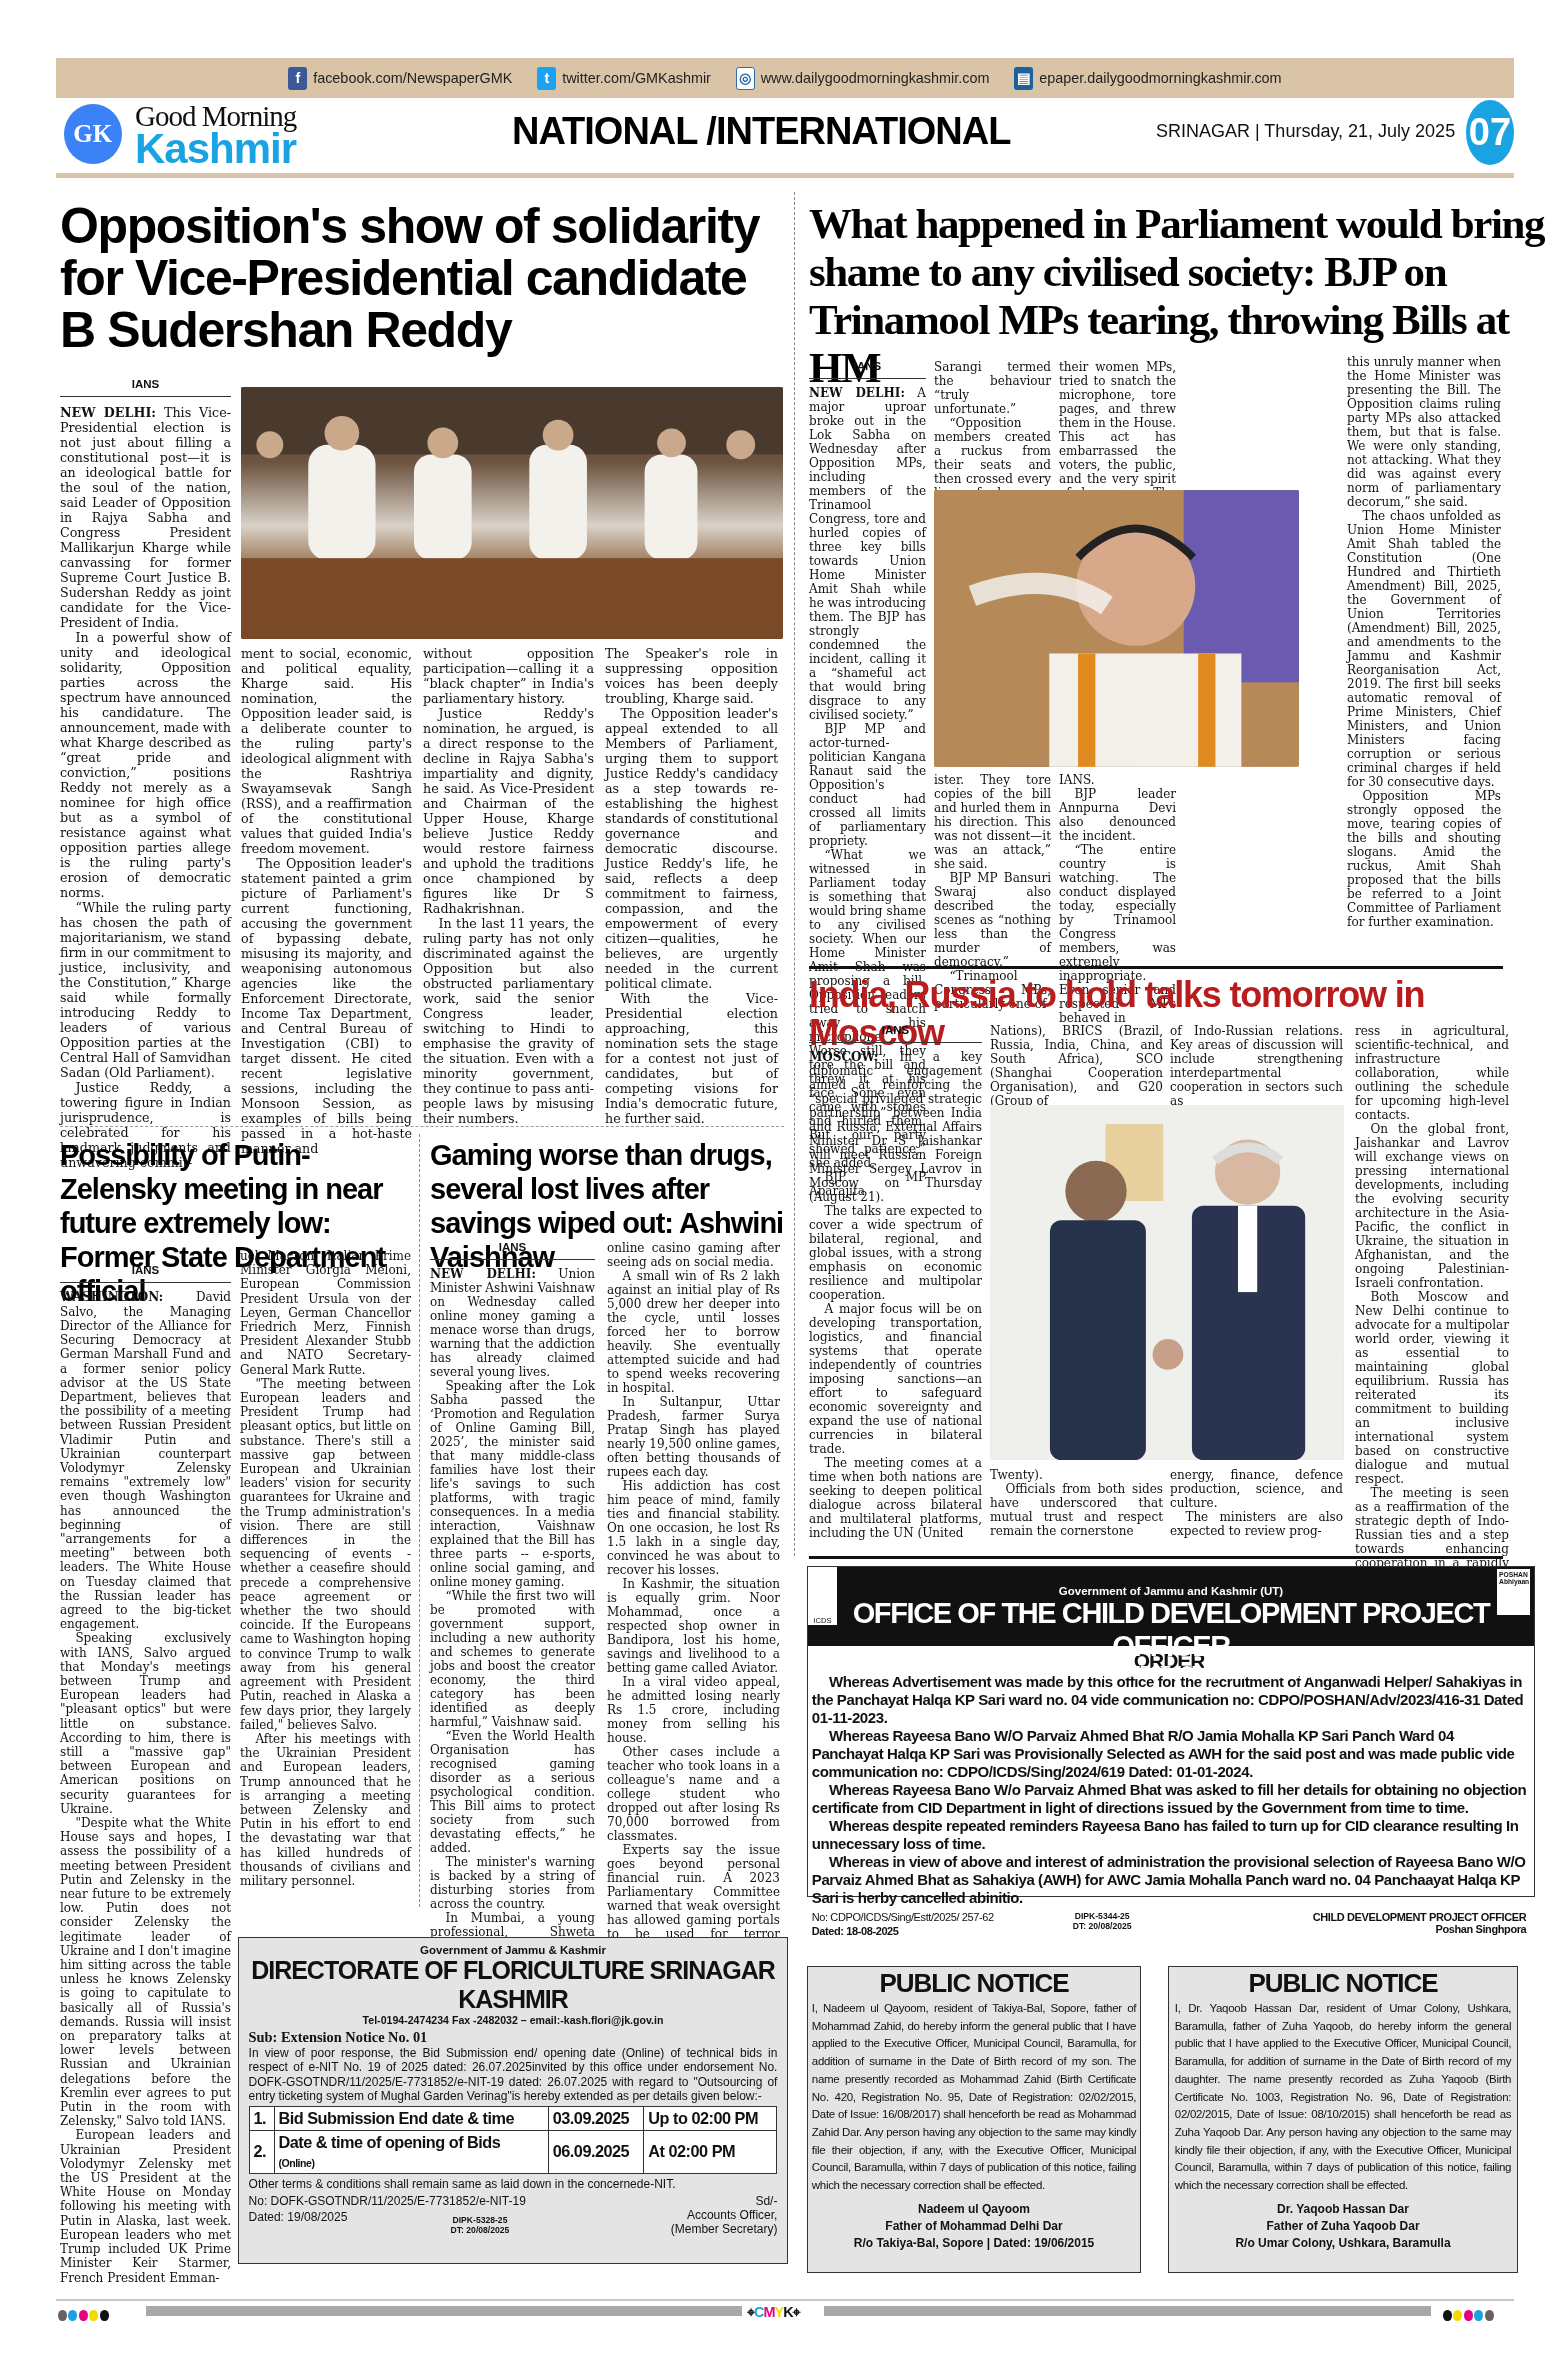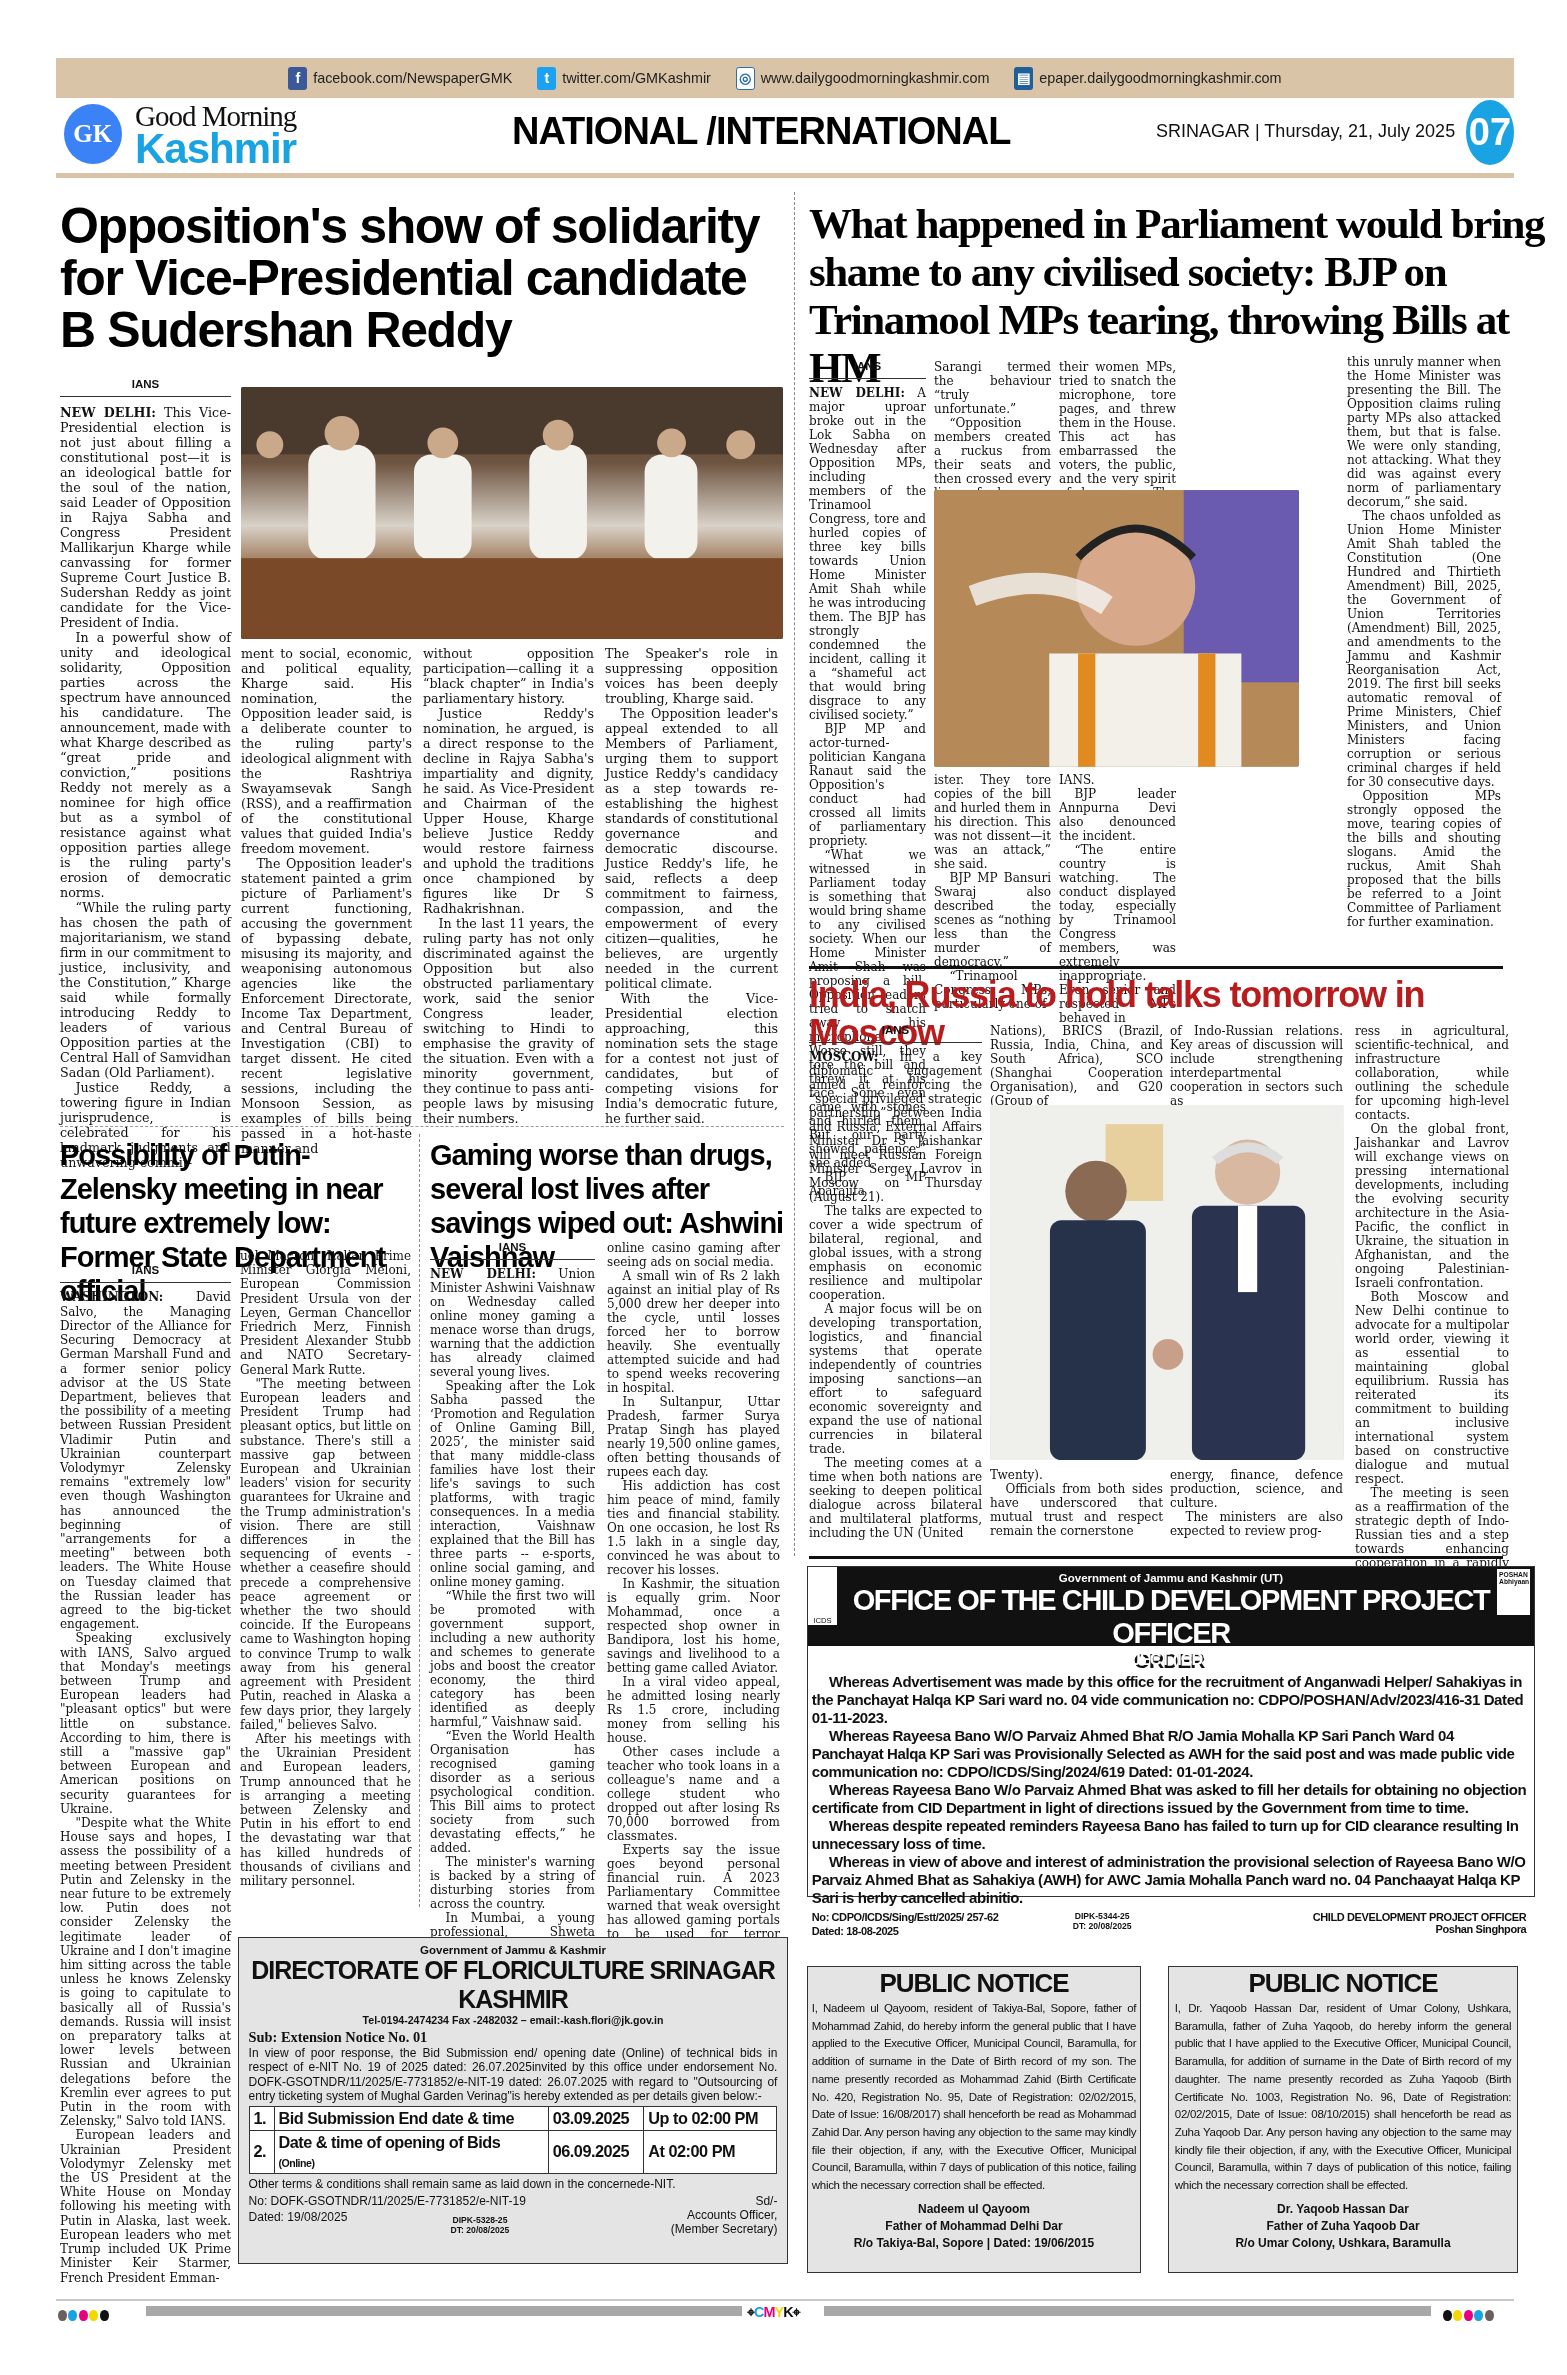--- a/index.html
+++ b/index.html
@@ -317,36 +317,36 @@
     <div class="ad-sans" style="position:absolute;left:0;top:0;font-size:12px">No: DOFK-GSOTNDR/11/2025/E-7731852/e-NIT-19</div>
     <div class="ad-sans" style="position:absolute;left:0;top:15.4px;font-size:12px">Dated: 19/08/2025</div>
     <div class="ad-sans" style="position:absolute;left:202px;top:21px;font-size:8.6px;font-weight:bold;text-align:center"><span>DIPK-5328-25</span><br><span>DT: 20/08/2025</span></div>
     <div class="ad-sans" style="position:absolute;right:0;top:0;font-size:12px;text-align:right"><span>Sd/-</span><br><span>Accounts Officer,</span><br><span>(Member Secretary)</span></div>
   </div>
 </div>
 
 <div class="abs" style="left:807px;top:1566px;width:728px;height:331px;border:1.9px solid #333;background:#fff">
   <div style="background:#111;color:#fff;height:79px;position:relative">
     <div style="position:absolute;left:0;top:0;width:29px;height:58px;background:#fff;color:#111;font-size:7.7px;display:flex;align-items:flex-end;justify-content:center;font-family:'Liberation Sans',sans-serif">ICDS</div>
-    <div class="ad-sans" style="text-align:center;font-size:11.5px;font-weight:bold;padding-top:5px">Government of Jammu and Kashmir (UT)</div>
+    <div class="ad-sans" style="text-align:center;font-size:11.5px;font-weight:bold;padding-top:18px">Government of Jammu and Kashmir (UT)</div>
     <div class="ad-cond" style="text-align:center;font-size:29px;line-height:33px;letter-spacing:-1.4px">OFFICE OF THE CHILD DEVELOPMENT PROJECT OFFICER</div>
     <div class="ad-cond" style="text-align:center;font-size:16.3px">POSHAN PROJECT (ICDS) SINGHPORA</div>
     <div style="position:absolute;right:3.8px;top:1.9px;width:33px;height:46px;background:#fff;color:#111;font-size:6.7px;font-family:'Liberation Sans',sans-serif;font-weight:bold;padding:1.9px">POSHAN Abhiyaan</div>
   </div>
   <div style="padding:1.9px 7.7px 0 3.8px">
     <div class="ad-cond" style="text-align:center;font-size:21px;line-height:25px">ORDER</div>
     <div class="ad-sans" style="font-size:15px;line-height:18px;font-weight:bold;letter-spacing:-0.4px">
       <p style="text-indent:17.3px">Whereas Advertisement was made by this office for the recruitment of Anganwadi Helper/ Sahakiyas in the Panchayat Halqa KP Sari ward no. 04 vide communication no: CDPO/POSHAN/Adv/2023/416-31 Dated 01-11-2023.</p>
       <p style="text-indent:17.3px">Whereas Rayeesa Bano W/O Parvaiz Ahmed Bhat R/O Jamia Mohalla KP Sari Panch Ward 04 Panchayat Halqa KP Sari was Provisionally Selected as AWH for the said post and was made public vide communication no: CDPO/ICDS/Sing/2024/619 Dated: 01-01-2024.</p>
       <p style="text-indent:17.3px">Whereas Rayeesa Bano W/o Parvaiz Ahmed Bhat was asked to fill her details for obtaining no objection certificate from CID Department in light of directions issued by the Government from time to time.</p>
       <p style="text-indent:17.3px">Whereas despite repeated reminders Rayeesa Bano has failed to turn up for CID clearance resulting In unnecessary loss of time.</p>
       <p style="text-indent:17.3px">Whereas in view of above and interest of administration the provisional selection of Rayeesa Bano W/O Parvaiz Ahmed Bhat as Sahakiya (AWH) for AWC Jamia Mohalla Panch ward no. 04 Panchaayat Halqa KP Sari is herby cancelled abinitio.</p>
     </div>
     <div style="position:relative;height:33px;margin-top:3.8px">
-      <div class="ad-sans" style="position:absolute;left:0;top:0;font-size:11px;font-weight:bold;letter-spacing:-0.4px">No: CDPO/ICDS/Sing/Estt/2025/ 257-62</div>
+      <div class="ad-sans" style="position:absolute;left:0;top:0;font-size:11px;font-weight:normal;letter-spacing:-0.4px">No: CDPO/ICDS/Sing/Estt/2025/ 257-62</div>
       <div class="ad-sans" style="position:absolute;left:0;top:14.4px;font-size:11px;font-weight:bold;letter-spacing:-0.4px">Dated: 18-08-2025</div>
       <div class="ad-sans" style="position:absolute;left:261px;top:0;font-size:8.6px;font-weight:bold;text-align:center"><span>DIPK-5344-25</span><br><span>DT: 20/08/2025</span></div>
       <div class="ad-sans" style="position:absolute;right:0;top:0;font-size:11px;font-weight:bold;text-align:right;letter-spacing:-0.4px"><span>CHILD DEVELOPMENT PROJECT OFFICER</span><br><span>Poshan Singhpora</span></div>
     </div>
   </div>
 </div>
 
 <div class="abs ad-box" style="left:807px;top:1966px;width:334px;height:307px;padding:0 0 0 0">
   <div class="ad-cond" style="text-align:center;font-size:26px;line-height:33px;letter-spacing:-1px">PUBLIC NOTICE</div>
   <div class="ad-sans" style="font-size:11.5px;line-height:17.7px;text-align:justify;padding:0 3.8px;letter-spacing:-0.3px">I, Nadeem ul Qayoom, resident of Takiya-Bal, Sopore, father of Mohammad Zahid, do hereby inform the general public that I have applied to the Executive Officer, Municipal Council, Baramulla, for addition of surname in the Date of Birth record of my son. The name presently recorded as Mohammad Zahid (Birth Certificate No. 420, Registration No. 95, Date of Registration: 02/02/2015, Date of Issue: 16/08/2017) shall henceforth be read as Mohammad Zahid Dar. Any person having any objection to the same may kindly file their objection, if any, with the Executive Officer, Municipal Council, Baramulla, within 7 days of publication of this notice, failing which the necessary correction shall be effected.</div>

